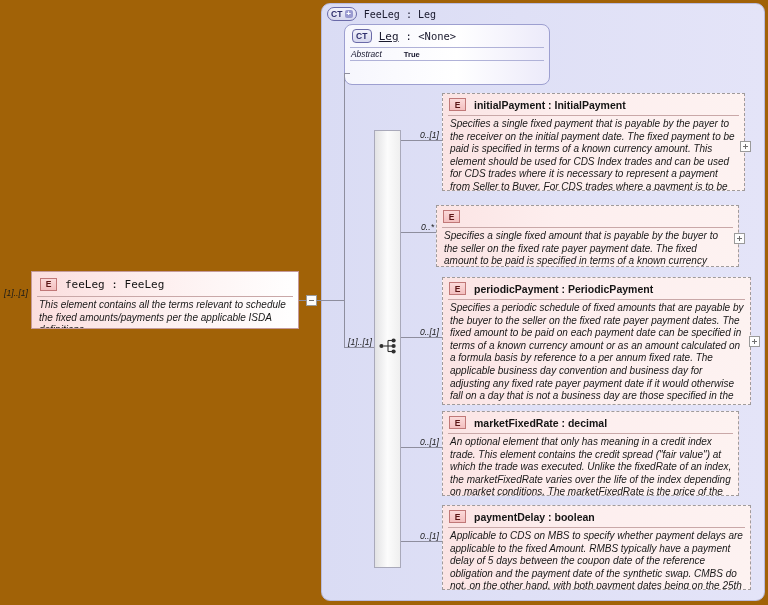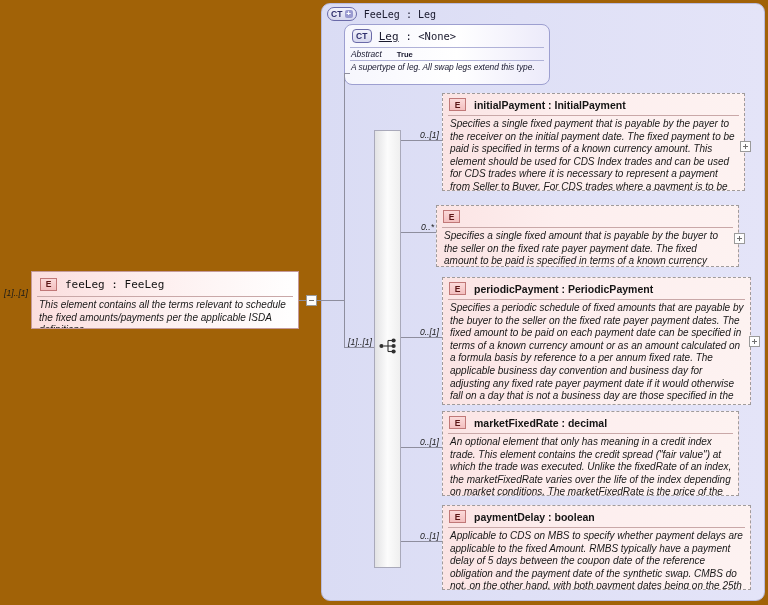--- a/index.html
+++ b/index.html
@@ -111,21 +111,21 @@
     color: #1a1a2e;
   }
   .leg-rule {
     height: 1px;
     background: #b0b2d8;
     margin: 0 5px;
   }
   .leg-attr {
     display: flex;
     align-items: flex-end;
-    gap: 15px;
+    gap: 22px;
     padding: 1px 6px 1px 6px;
     font-size: 8.4px;
     color: #15152c;
   }
   .leg-attr .k { font-style: italic; }
   .leg-attr .v { font-weight: bold; font-size: 7.6px; }
   .leg-doc {
     padding: 1px 6px 0 6px;
     font-size: 8.4px;
     font-style: italic;
@@ -287,21 +287,20 @@
       </span>
       <span class="leg-name">Leg</span>
       <span class="leg-type">: &lt;None&gt;</span>
     </div>
     <div class="leg-rule"></div>
     <div class="leg-attr">
       <span class="k">Abstract</span>
       <span class="v">True</span>
     </div>
     <div class="leg-rule"></div>
-    <div class="leg-doc">A supertype of leg. All swap legs extend this type.</div>
   </div>
 
   <div class="seq-bar"></div>
   <svg class="seq-icon" viewBox="0 0 18 16">
     <circle cx="2.5" cy="8" r="2.1" fill="#2f2f2f"></circle>
     <line x1="4.6" y1="8" x2="9" y2="8" stroke="#2f2f2f" stroke-width="1.1"></line>
     <line x1="9" y1="2.5" x2="9" y2="13.5" stroke="#2f2f2f" stroke-width="1.1"></line>
     <line x1="9" y1="2.5" x2="13" y2="2.5" stroke="#2f2f2f" stroke-width="1.1"></line>
     <line x1="9" y1="8" x2="13" y2="8" stroke="#2f2f2f" stroke-width="1.1"></line>
     <line x1="9" y1="13.5" x2="13" y2="13.5" stroke="#2f2f2f" stroke-width="1.1"></line>

